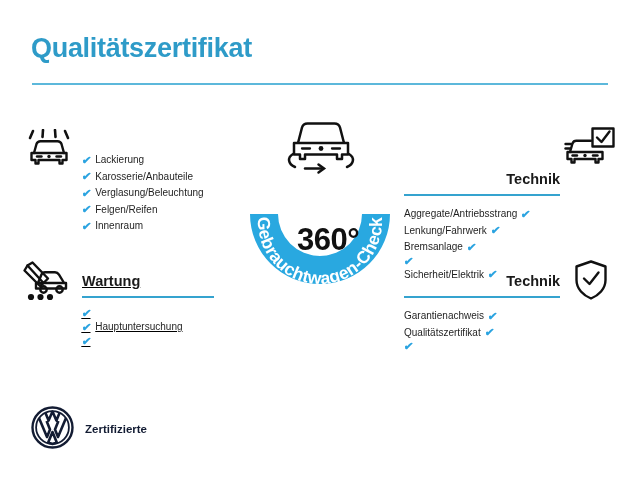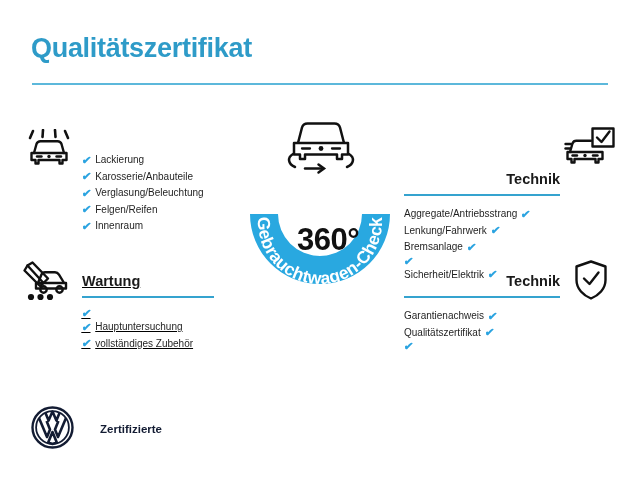--- a/index.html
+++ b/index.html
@@ -141,21 +141,21 @@
     transform: translateY(8px);
   }
 
   
   .footer {
     position: absolute;
     left: 31px;
     top: 406px;
     display: flex;
     align-items: center;
-    gap: 26px;
+    gap: 11px;
   }
   .footer-text {
     font-size: 11.5px;
     font-weight: bold;
     color: #131c33;
     line-height: 14.5px;
     white-space: nowrap;
   }
 </style>
 </head>
@@ -286,21 +286,20 @@
     <div class="items">
       <div class="item">
         <span class="chk">✔</span>
       </div>
       <div class="item">
         <span class="chk">✔</span>
         <span>Hauptuntersuchung</span>
       </div>
       <div class="item">
         <span class="chk">✔</span>
-        <span>vollständiges Zubehör</span>
       </div>
     </div>
   </div>
 
   <div class="block right" id="block-garantie">
     <div class="block-head">
       <div class="block-title">Technik</div>
       <div class="block-rule"></div>
     </div>
     <div class="items">

